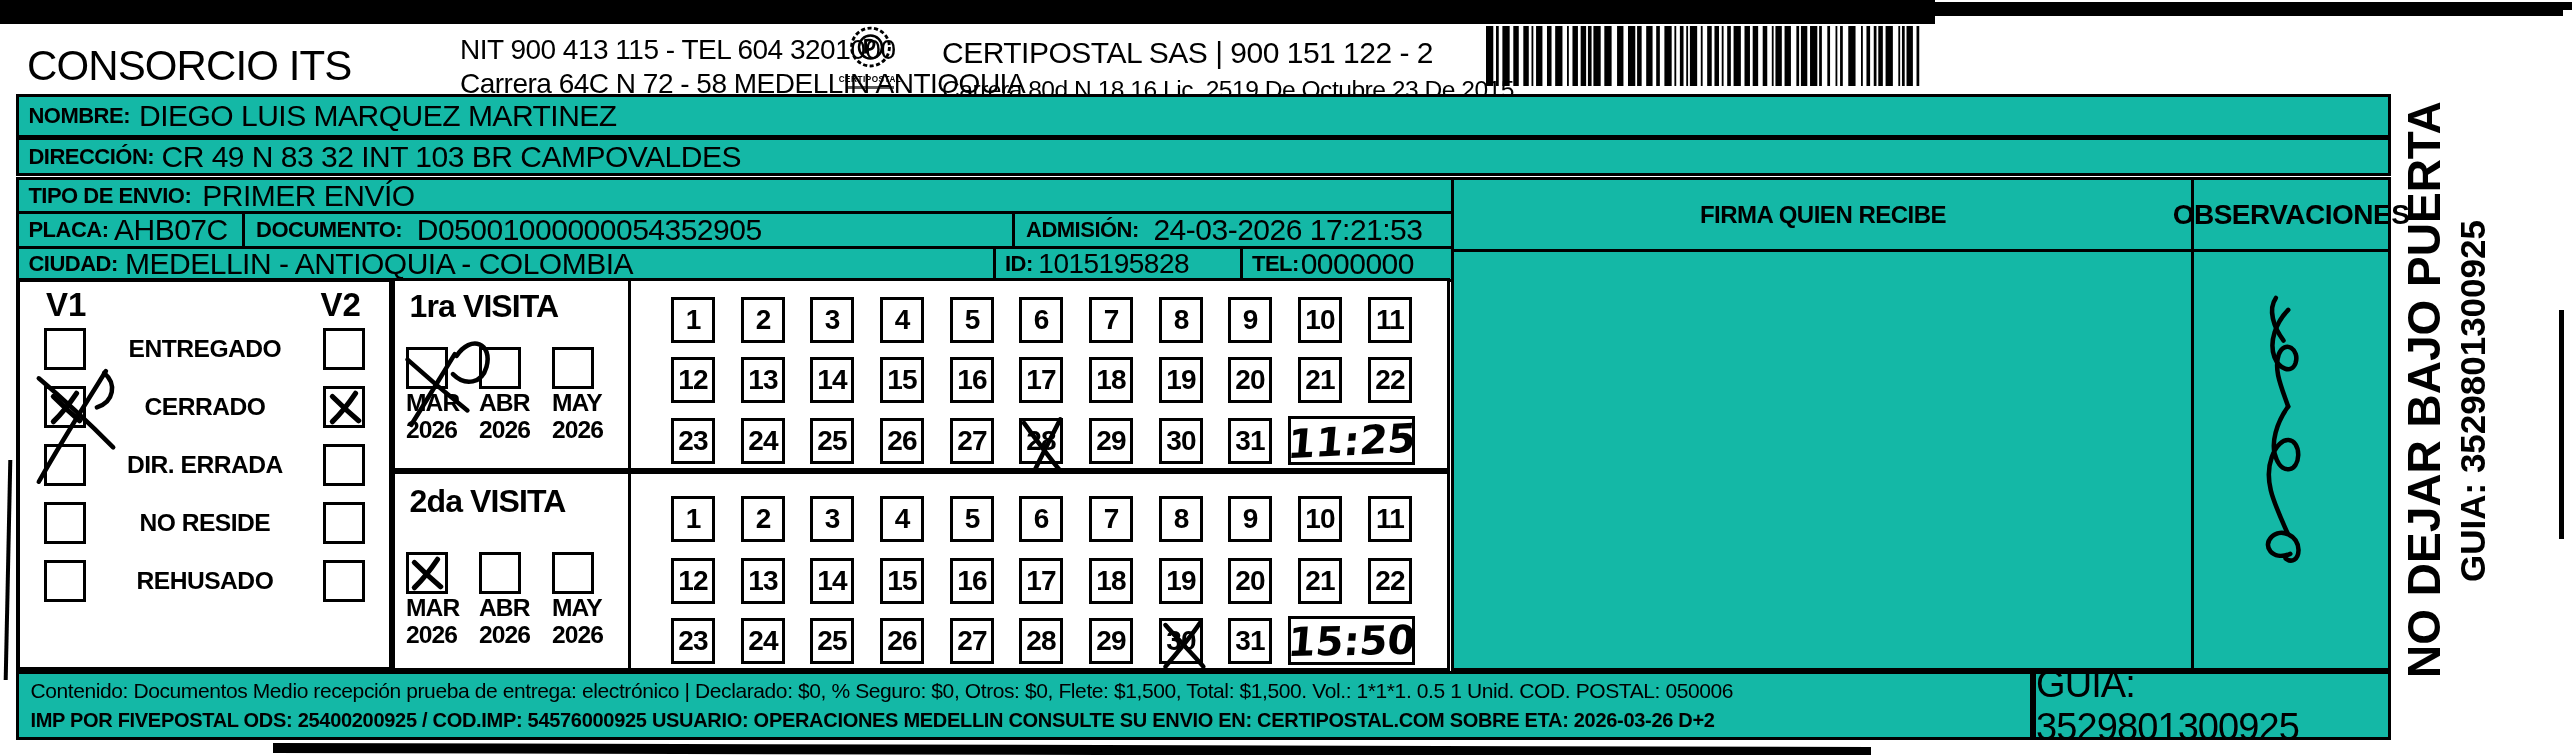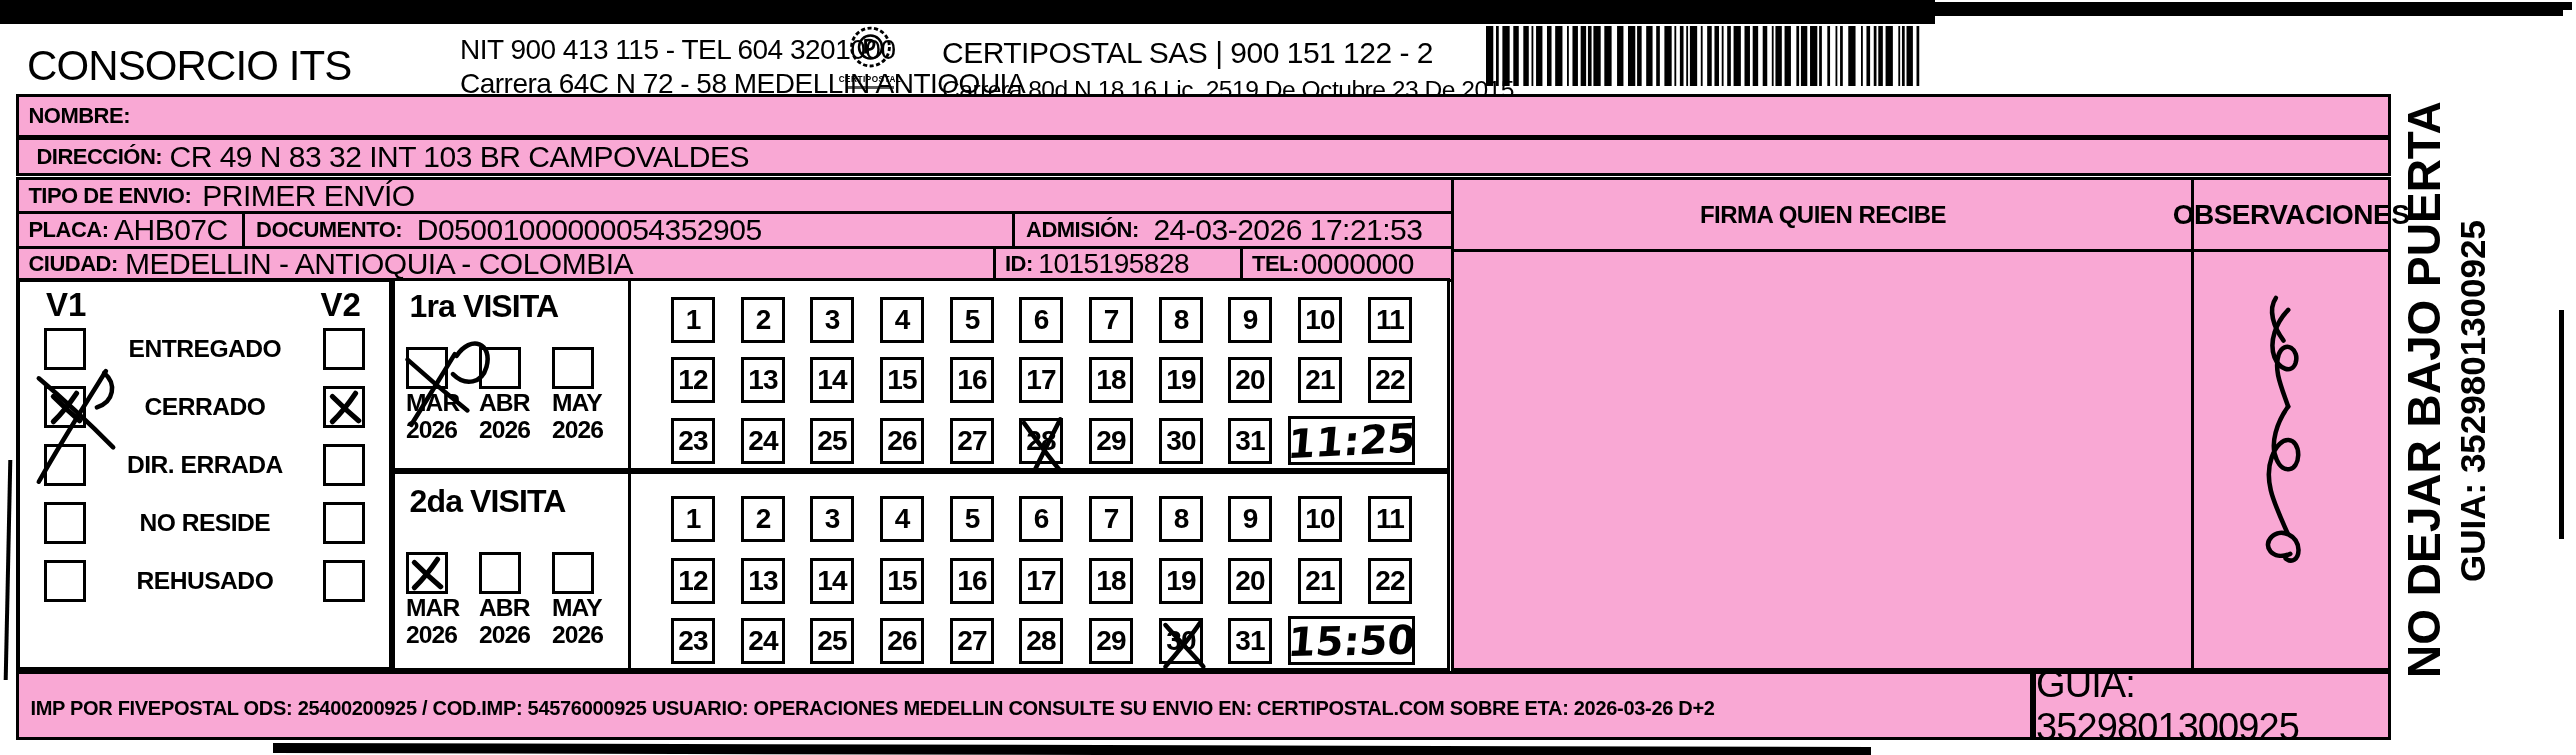--- a/index.html
+++ b/index.html
@@ -1,20 +1,20 @@
 <!DOCTYPE html>
 <html style="font-size:14.6px"><head>
 <meta charset="utf-8">
 <style>
   html,body{margin:0;padding:0;background:#e8e8e8;}
   #doc{position:relative;width:2576px;height:756px;background:#ffffff;overflow:hidden;
        font-family:"Liberation Sans", sans-serif;color:#000;}
   .abs{position:absolute;}
   .bar{position:absolute;background:#000;}
-  .cell{position:absolute;border:3.6px solid #000;box-sizing:border-box;background:#f9a8d4;
+  .cell{position:absolute;border:3.6px solid #000;box-sizing:border-box;background:#14b8a6;
         display:flex;align-items:center;overflow:visible;}
   .lbl{font-weight:700;font-size:22px;letter-spacing:-0.5px;white-space:nowrap;}
   .val{font-size:30px;letter-spacing:-0.5px;white-space:nowrap;}
   .hdrcell{justify-content:center;font-weight:700;font-size:24px;letter-spacing:-0.5px;}
   
   .company{font-size:42px;letter-spacing:-0.9px;white-space:nowrap;}
   .addr{font-size:28px;font-weight:500;letter-spacing:-0.5px;line-height:34px;white-space:nowrap;}
   .cert1{font-size:30px;font-weight:500;letter-spacing:-0.5px;white-space:nowrap;}
   .cert2{font-size:24.6px;font-weight:500;letter-spacing:-0.5px;white-space:nowrap;margin-top:5.5px;}
   .logocap{font-size:8.2px;font-weight:700;letter-spacing:0.5px;text-align:center;width:64px;}
@@ -148,22 +148,23 @@
       <rect x="431" y="0" width="5" height="66"></rect>
       <rect x="439" y="0" width="8" height="66"></rect>
       <rect x="453" y="0" width="2" height="66"></rect>
       <rect x="457" y="0" width="3" height="66"></rect>
       <rect x="462" y="0" width="7" height="66"></rect>
       <rect x="473" y="0" width="3" height="66"></rect>
     </svg>
 
   <div class="cell" style="left:16.4px;top:94px;width:2375px;height:44px;padding-left:9px;">
     <span class="lbl">NOMBRE:</span>
-  </div>
-  <div class="cell" style="left:16.4px;top:137px;width:2375px;height:39px;padding-left:17px;">
+    <span class="val" style="margin-left:9px;">DIEGO LUIS MARQUEZ MARTINEZ</span>
+  </div>
+  <div class="cell" style="left:16.4px;top:137px;width:2375px;height:39px;padding-left:9px;">
     <span class="lbl">DIRECCIÓN:</span>
     <span class="val" style="margin-left:7.3px;">CR 49 N  83 32 INT 103 BR CAMPOVALDES</span>
   </div>
   <div class="cell" style="left:16.4px;top:177px;width:1438px;height:38px;padding-left:9px;">
     <span class="lbl">TIPO DE ENVIO:</span>
     <span class="val" style="margin-left:11px;">PRIMER ENVÍO</span>
   </div>
   <div class="cell" style="left:16.4px;top:211px;width:229px;height:38px;padding-left:9px;">
     <span class="lbl">PLACA:</span>
     <span class="val" style="margin-left:5.5px;">AHB07C</span>
@@ -505,20 +506,21 @@
 
   <svg class="hand" style="left:2149px;top:382px;width:273px;height:100px;transform:rotate(-78deg);" viewBox="0 0 300 110">
     <path d="M20,88 C8,70 22,56 34,64 C46,72 42,92 26,96 C16,98 10,92 14,84" stroke-width="4"></path>
     <path d="M42,80 C70,60 92,42 120,46 C148,50 148,70 128,74 C110,77 104,62 118,52 C134,40 160,44 178,52" stroke-width="4"></path>
     <path d="M178,52 C198,40 214,28 232,30 C250,33 242,52 226,50 C214,48 216,34 228,26 C244,16 266,20 282,30" stroke-width="4"></path>
     <path d="M248,32 C260,18 278,8 292,14" stroke-width="4"></path>
   </svg>
 
   <div class="cell" style="left:16.4px;top:671px;width:2017px;height:69px;padding-left:11px;">
     <div>
+      <div class="fline1">Contenido: Documentos Medio recepción prueba de entrega: electrónico | Declarado: $0, % Seguro: $0, Otros: $0, Flete: $1,500, Total: $1,500. Vol.: 1*1*1. 0.5  1 Unid. COD. POSTAL: 050006</div>
       <div class="fline2">IMP POR FIVEPOSTAL ODS: 25400200925 / COD.IMP: 54576000925 USUARIO: OPERACIONES MEDELLIN CONSULTE SU ENVIO EN: CERTIPOSTAL.COM SOBRE ETA: 2026-03-26 D+2</div>
     </div>
   </div>
   <div class="cell" id="guia-box" style="left:2033px;top:671px;width:358px;height:69px;">
     <span>GUIA: 3529801300925</span>
   </div>
 
   <div class="vtext" id="side-warning">NO DEJAR BAJO PUERTA</div>
   <div class="vtext" id="side-guia">GUIA: 3529801300925</div>
 

